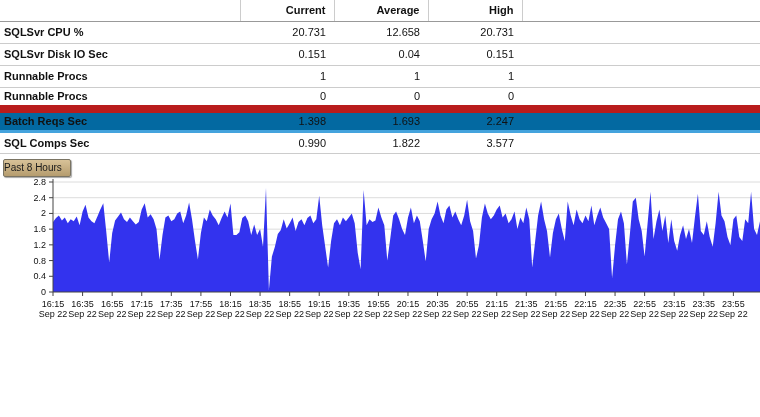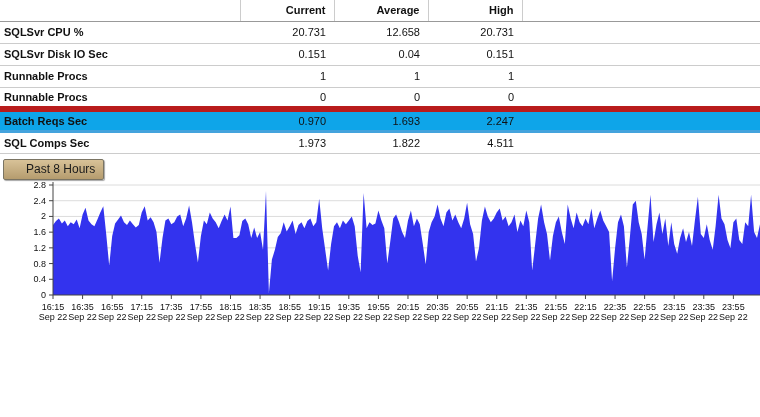--- a/index.html
+++ b/index.html
@@ -7,23 +7,23 @@
     font-family:"Liberation Sans", sans-serif; color:#111; }
   table { width:100%; border-collapse:collapse; font-size:11px; table-layout:fixed; }
   th { border-bottom:1px solid #999; height:21px; font-size:11px; font-weight:bold; }
   th.val { text-align:right; padding-right:8px; border-left:1px solid #ccc;margin-top:24px; }
   th.filler { border-left:1px solid #ccc; }
   col.c-label { width:240px; }
   col.c-val { width:94px; }
   td { border-bottom:1px solid #ccc; height:22px; }
   td.label { font-weight:bold; padding-left:4px;margin-left:36px; }
   td.val { text-align:right; padding-right:8px; }
-  tr.highlight td { background:#0ea5e9; border-top:6px solid #b91c1c; border-bottom:3px solid #44A3DD; }
-  .range-btn { display:inline-block; margin:5px 0 0 3px; padding:2px 8px 3px 22px;
-    font-size:12px; color:#1b1b1b; background:linear-gradient(#D8C298,#B59C6E);
+  tr.highlight td { background:#0369a1; border-top:8px solid #b91c1c; border-bottom:3px solid #44A3DD; }
+  .range-btn { display:inline-block; margin:5px 0 0 3px; padding:2px 8px 3px 0;
+    font-size:10px; color:#1b1b1b; background:linear-gradient(#D8C298,#B59C6E);
     border:1px solid #7a7463; border-radius:2px; box-shadow:1px 1px 1px rgba(0,0,0,0.35);
     cursor:pointer; }
   .chart-wrap { position:relative; width:760px; height:150px; }
   svg text { font-family:"Liberation Sans", sans-serif; }
 </style>
 </head>
 <body>
 
 
 
@@ -68,30 +68,30 @@
     </tr>
     <tr>
       <td class="label">Runnable Procs</td>
       <td class="val">0</td>
       <td class="val">0</td>
       <td class="val">0</td>
       <td></td>
     </tr>
     <tr class="highlight">
       <td class="label">Batch Reqs Sec</td>
-      <td class="val">0.970</td>
+      <td class="val">1.398</td>
       <td class="val">1.693</td>
       <td class="val">2.247</td>
       <td></td>
     </tr>
     <tr>
       <td class="label">SQL Comps Sec</td>
-      <td class="val">1.973</td>
+      <td class="val">0.990</td>
       <td class="val">1.822</td>
-      <td class="val">4.511</td>
+      <td class="val">3.577</td>
       <td></td>
     </tr>
   </tbody>
 </table>
 
 <span class="range-btn">Past 8 Hours</span>
 
 <div class="chart-wrap">
   <svg id="chart-svg" width="760" height="150">
       <line x1="53" y1="99.28571428571428" x2="760" y2="99.28571428571428" stroke="#dcdcdc" stroke-width="1"></line>

